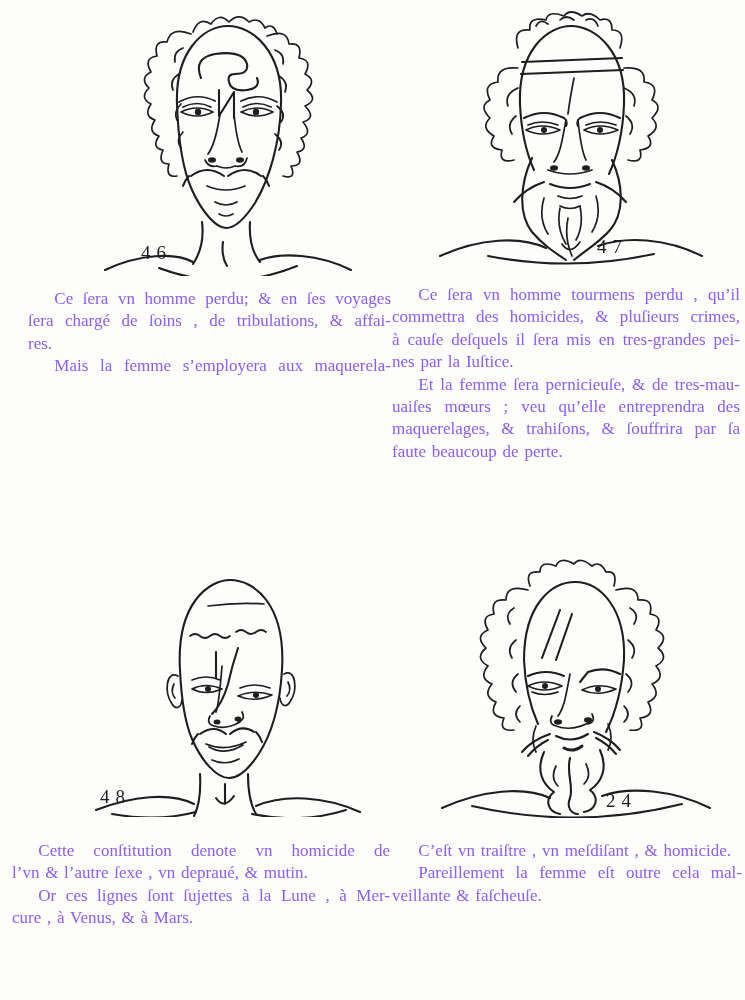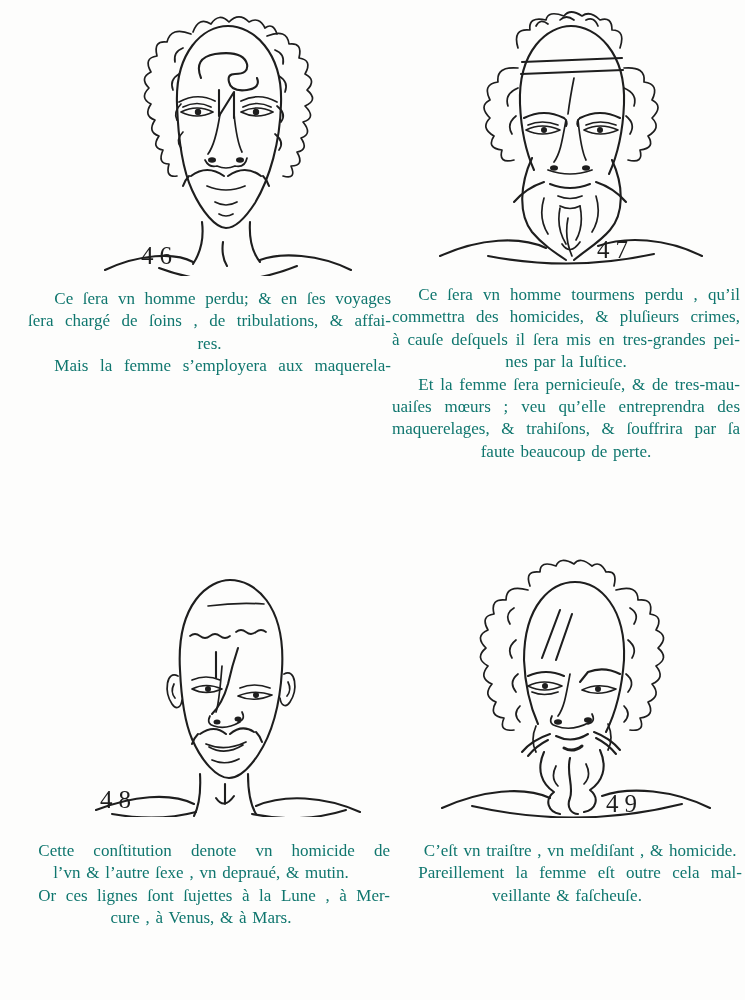--- a/index.html
+++ b/index.html
@@ -14,35 +14,35 @@
     background:#fdfdfc;
     color:#1e1e1e;
     overflow:hidden;
   }
   .figure{
     position:absolute;
   }
   .figure svg{display:block;}
   .fig-number{
     position:absolute;
-    font-size:25px;
+    font-size:19px;
     letter-spacing:6px;
     color:#1e1e1e;
     font-family:"Liberation Serif","DejaVu Serif",serif;
   }
   .caption{
     position:absolute;
     font-size:17px;
     line-height:22.4px;
-    color:#0f766e;
+    color:#8b5cf6;
     word-spacing:1.5px;
   }
   .para{margin:0;}
   .para .tline:first-child{text-indent:1.55em;}
-  .tline{text-align:center;white-space:nowrap;}
+  .tline{text-align:left;white-space:nowrap;}
   .tline.j{
     white-space:normal;
     text-align:justify;
     text-align-last:justify;
   }
   .ink{stroke:#1e1e1e;fill:none;stroke-width:2.1;stroke-linecap:round;stroke-linejoin:round;}
   .ink-thin{stroke:#1e1e1e;fill:none;stroke-width:1.7;stroke-linecap:round;stroke-linejoin:round;}
   .ink-fill{fill:#1e1e1e;stroke:none;}
   .ink-bold{stroke:#1e1e1e;fill:none;stroke-width:3;stroke-linecap:round;stroke-linejoin:round;}
 </style>
@@ -194,21 +194,21 @@
 
       <path class="ink" d="M 122,178 Q 104,184 94,196 M 166,176 Q 182,182 192,194 M 128,180 Q 144,188 160,178 M 120,184 Q 108,190 100,200 M 168,182 Q 180,188 188,198"></path>
 
       <path class="ink-bold" d="M 136,192 Q 145,197 154,190"></path>
 
       <path class="ink" d="M 116,196 C 108,214 114,228 126,236 C 116,244 120,256 132,258 M 172,194 C 180,212 174,226 162,234 C 172,242 168,254 156,256 M 142,202 C 138,218 146,230 142,242 C 138,252 144,258 150,258"></path>
       <path class="ink-thin" d="M 128,210 Q 122,222 130,230 M 158,208 Q 164,220 156,228 M 108,170 Q 102,184 108,196 M 180,168 Q 186,182 180,194"></path>
 
       <path class="ink" d="M 14,252 C 54,234 96,230 122,242 M 174,240 C 202,230 246,234 282,252 M 44,250 Q 150,274 254,248"></path>
     </svg>
-    <span class="fig-number" style="left:178px;top:234px;">49</span>
+    <span class="fig-number" style="left:178px;top:234px;">24</span>
   </div>
 
   <div class="caption" style="left:28px;top:288px;width:363px;">
     <div class="para">
         <div class="tline j">Ce ſera vn homme perdu; &amp; en ſes voyages</div>
         <div class="tline j">ſera chargé de ſoins , de tribulations, &amp; affai-</div>
         <div class="tline">res.</div>
       </div>
     <div class="para">
         <div class="tline j">Mais la femme s’employera aux maquerela-</div>

